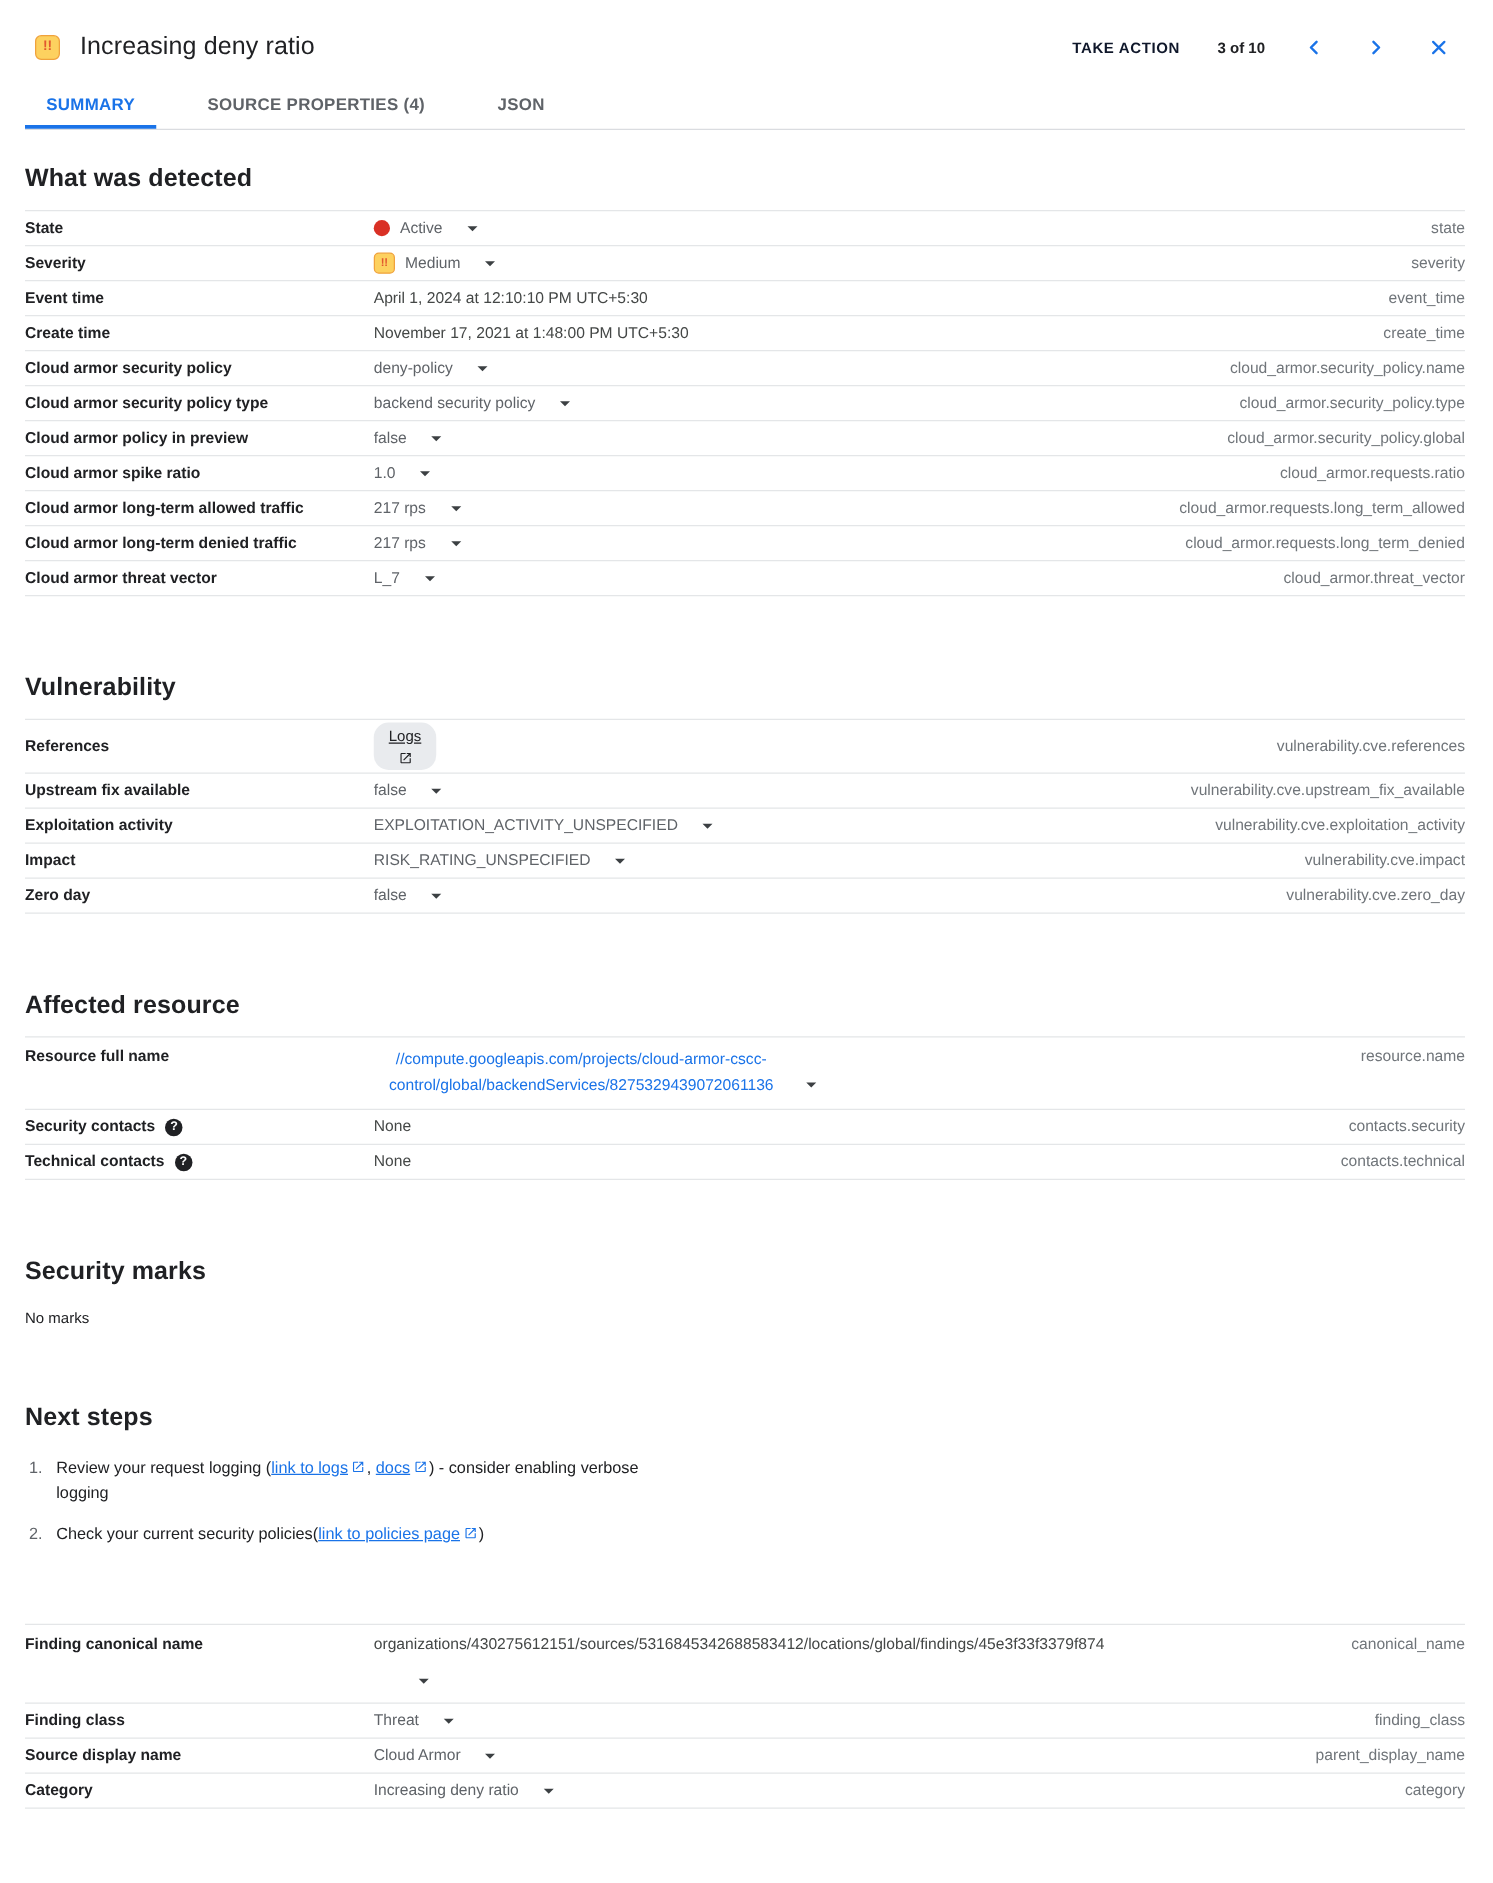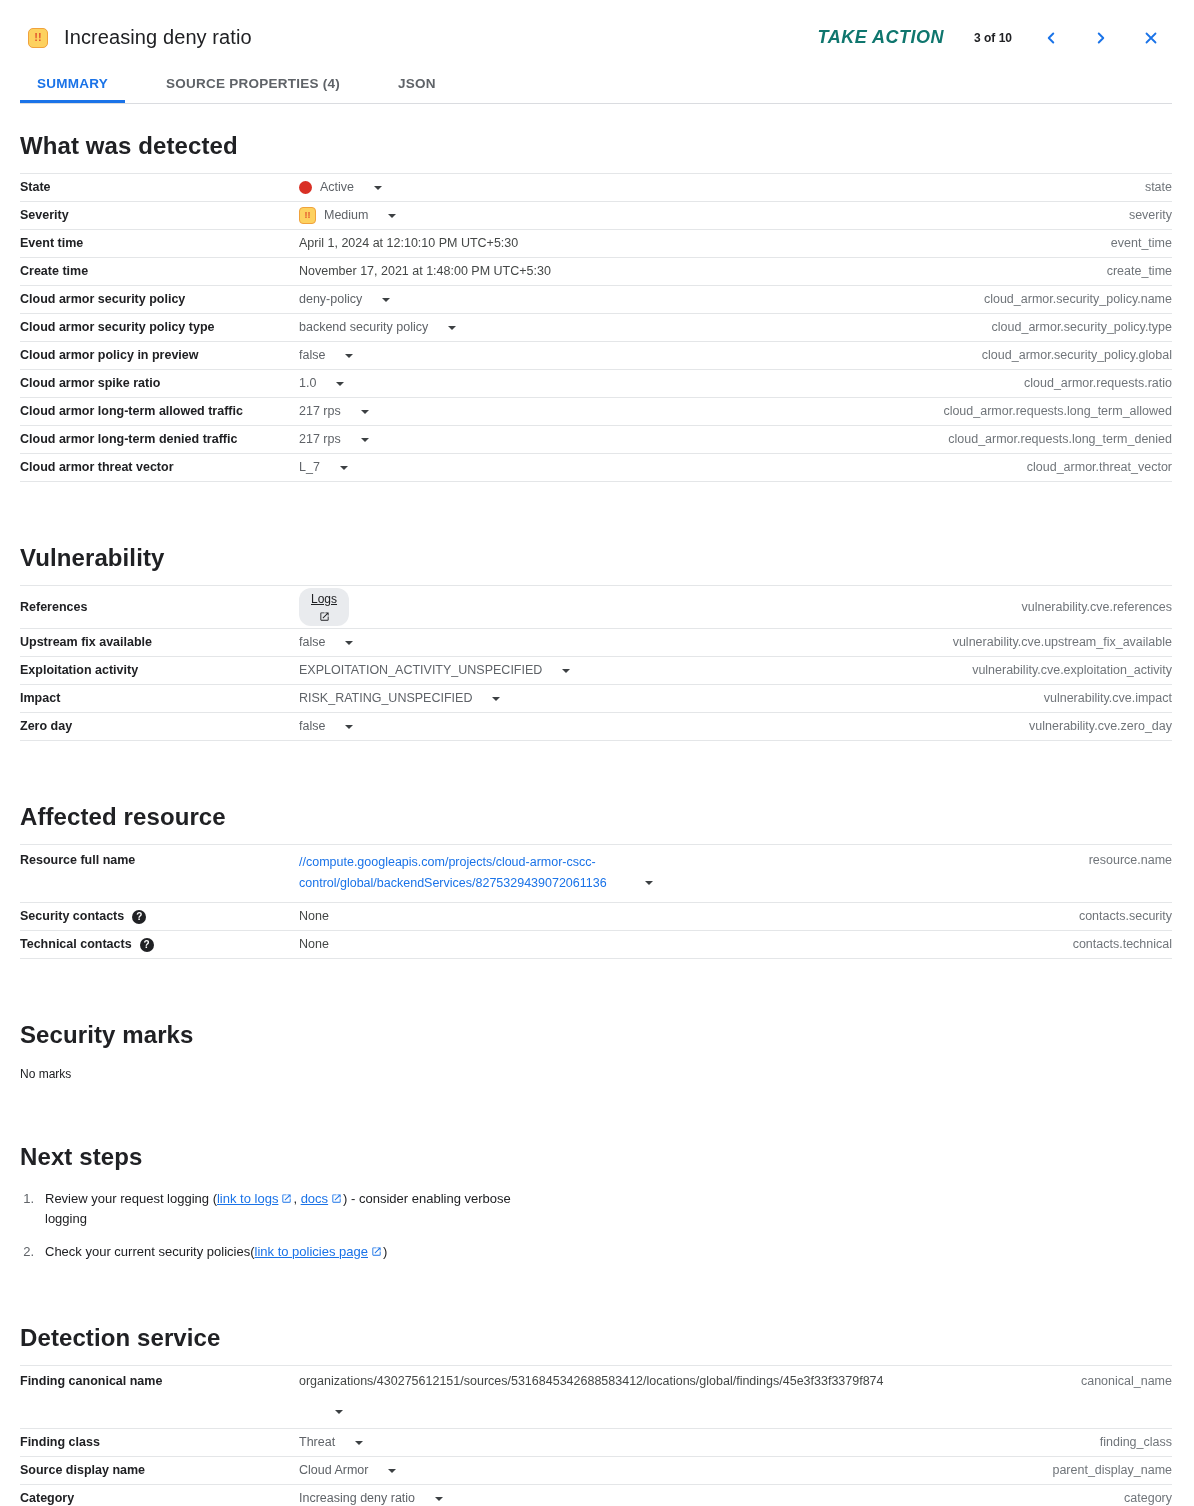--- a/index.html
+++ b/index.html
@@ -15,38 +15,38 @@
   .sevb {
     width:17px; height:17px; border-radius:4px; background:#fdd15f;
     border:1.5px solid #f0a23c; display:inline-flex; align-items:center;
     justify-content:center; flex:none;
   }
   .sevb::after { content:"!!"; color:#e2572f; font-size:9px; font-weight:700; line-height:1; }
   .sevb.lg { width:20px; height:20px; border-radius:5px; }
   .sevb.lg::after { font-size:11px; }
   .hdr-title { font-size:20px; font-weight:400; margin:0 0 0 16px; letter-spacing:.1px; }
   .hdr-actions { margin-left:auto; display:flex; align-items:center; gap:30px; }
-  .take-action { color:#0f766e; font-size:18px; font-weight:700; letter-spacing:.5px; cursor:pointer; text-decoration:none;font-style:italic; }
+  .take-action { color:#0f172a; font-size:12px; font-weight:700; letter-spacing:.5px; cursor:pointer; text-decoration:none; }
   .pagination { font-size:12px; font-weight:700; color:#202124; }
   .icon-row { display:flex; align-items:center; gap:32px; }
   .icon-btn { width:18px; height:18px; color:#1a73e8; cursor:pointer; }
   .icon-btn svg { width:18px; height:18px; display:block; }
 
   
   .tabs { display:flex; border-bottom:1px solid #dadce0;gap:24px; }
   .tab {
     padding:11px 17px 9px; font-size:13.5px; font-weight:700; letter-spacing:.25px;
     color:#5f6368; cursor:pointer; border-bottom:3px solid transparent;
   }
   .tab.active { color:#1a73e8; border-bottom-color:#1a73e8; }
 
   
   .sec { margin-top:62px; }
   .sec:first-child { margin-top:28px; }
-  .sec-t { font-size:24px; font-weight:700; letter-spacing:.1px; margin:0 0 13px 0; }
+  .sec-t { font-size:20px; font-weight:700; letter-spacing:.1px; margin:0 0 13px 0; }
   .rows { border-top:1px solid #e4e6e8; }
   .row {
     display:grid; grid-template-columns:279px minmax(0,1fr) auto;
     align-items:center; min-height:28px; padding:2px 0;
     border-bottom:1px solid #e4e6e8;
   }
   .row.tall { align-items:start; padding:7px 0 8px; }
   .lab { font-size:12.5px; font-weight:700; display:flex; align-items:center; gap:8px; line-height:17px; }
   .val { display:flex; align-items:center; min-width:0; padding-right:16px; }
   .row.tall .val { display:block; }
@@ -65,21 +65,21 @@
     font-size:10px; font-weight:700; display:inline-flex; align-items:center;
     justify-content:center; cursor:pointer; flex:none;
   }
   .chip {
     background:#e9ebee; border-radius:12px; padding:4px 12px; display:inline-flex;
     align-items:center; gap:5px; color:#202124; font-size:12px; font-weight:400;
     text-decoration:underline; cursor:pointer;flex-direction:column;
   }
   .ext { display:inline-flex; }
   .ext svg { width:11px; height:11px; }
-  .vlink { color:#1a73e8; font-size:12.5px; line-height:21px; max-width:332px; display:inline-block; cursor:pointer; text-decoration:none; }
+  .vlink { color:#1a73e8; font-size:12.5px; line-height:21px; max-width:332px; display:inline-block; cursor:pointer; text-decoration:none;text-align:center; }
   .row.tall .val > .arr { vertical-align:2px; margin-left:14px; }
 
   .plain { font-size:12px; margin-top:18px; }
 
   .steps { list-style:none; margin:18px 0 0; padding:0; display:flex; flex-direction:column; gap:13px; }
   .step { display:flex; gap:11px; font-size:13px; line-height:20px; }
   .num { color:#5f6368; min-width:14px; text-align:right; flex:none; }
   .stept { max-width:468px; }
   .slink { color:#1a73e8; text-decoration:underline; cursor:pointer; }
   .stept .ext { color:#1a73e8; margin:0 1px 0 3px; vertical-align:-1px; }
@@ -354,21 +354,20 @@
             <span class="num">2.</span>
             <span class="stept"><span>Check your current security policies(</span><a class="slink">link to policies page</a><span class="ext">
                 <svg viewBox="0 0 24 24">
                   <path fill="currentColor" d="M19 19H5V5h7V3H5c-1.1 0-2 .9-2 2v14c0 1.1.9 2 2 2h14c1.1 0 2-.9 2-2v-7h-2v7zM14 3v2h3.59l-9.83 9.83 1.41 1.41L19 6.41V10h2V3h-7z"></path>
                 </svg>
               </span><span>)</span></span>
           </li>
         </ol>
       </section>
       <section class="sec">
-        <h2 class="sec-t">Detection service</h2>
         <div class="rows">
           <div class="row tall">
             <div class="lab">
               <span>Finding canonical name</span>
             </div>
             <div class="val">
               <div class="vtext">organizations/430275612151/sources/5316845342688583412/locations/global/findings/45e3f33f3379f874</div>
               <div class="arr-line"><span class="arr"></span></div>
             </div>
             <div class="fld">canonical_name</div>

